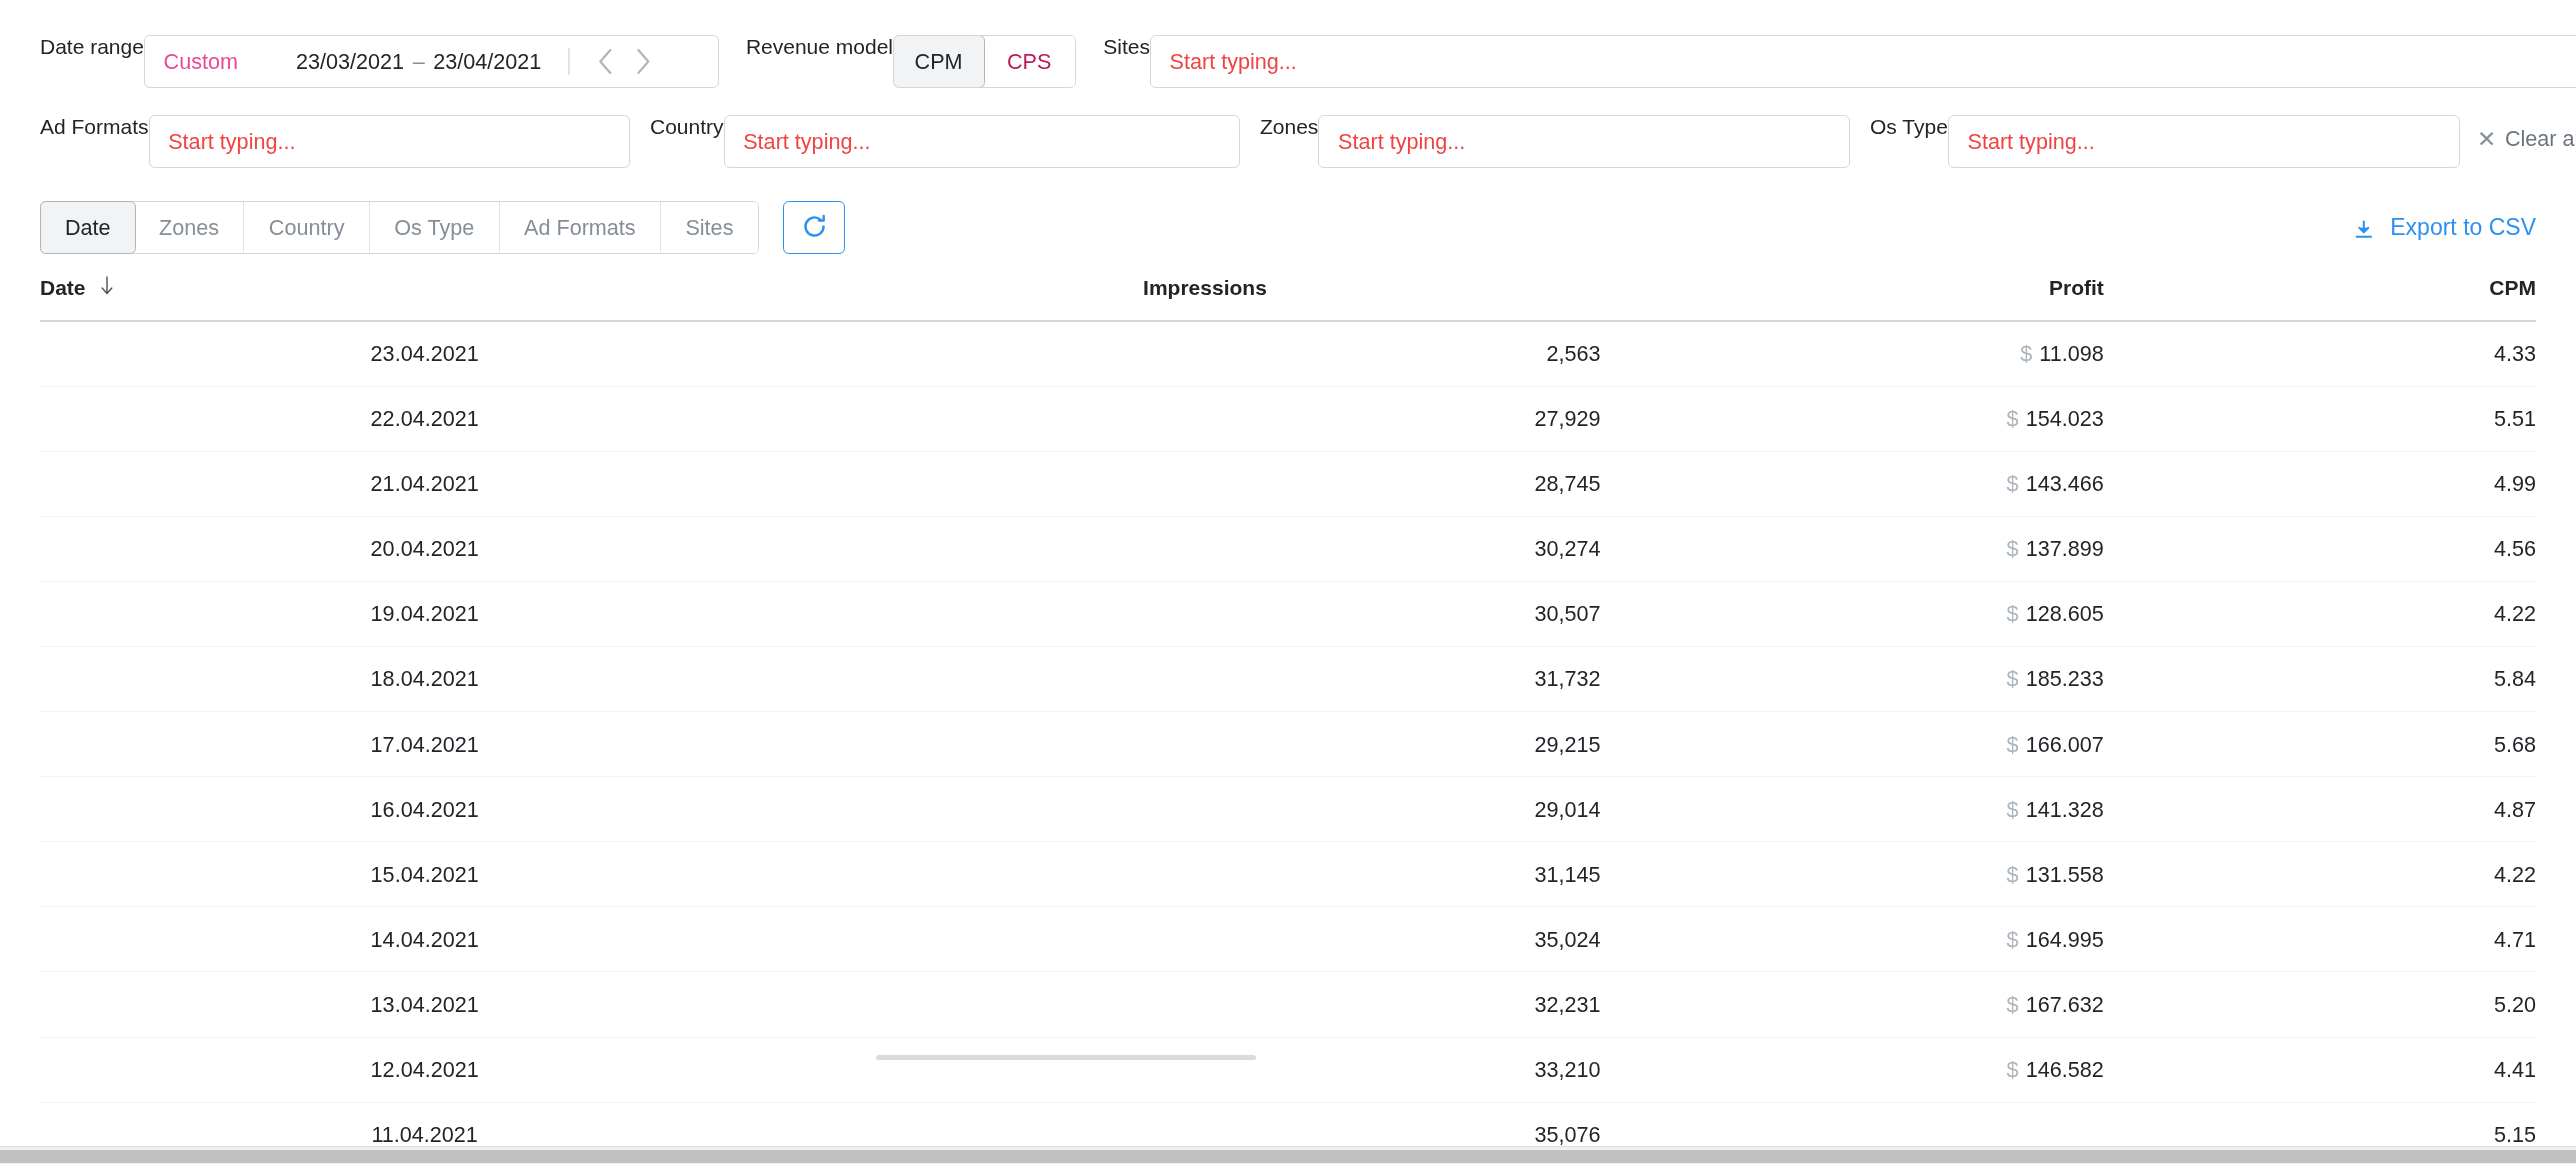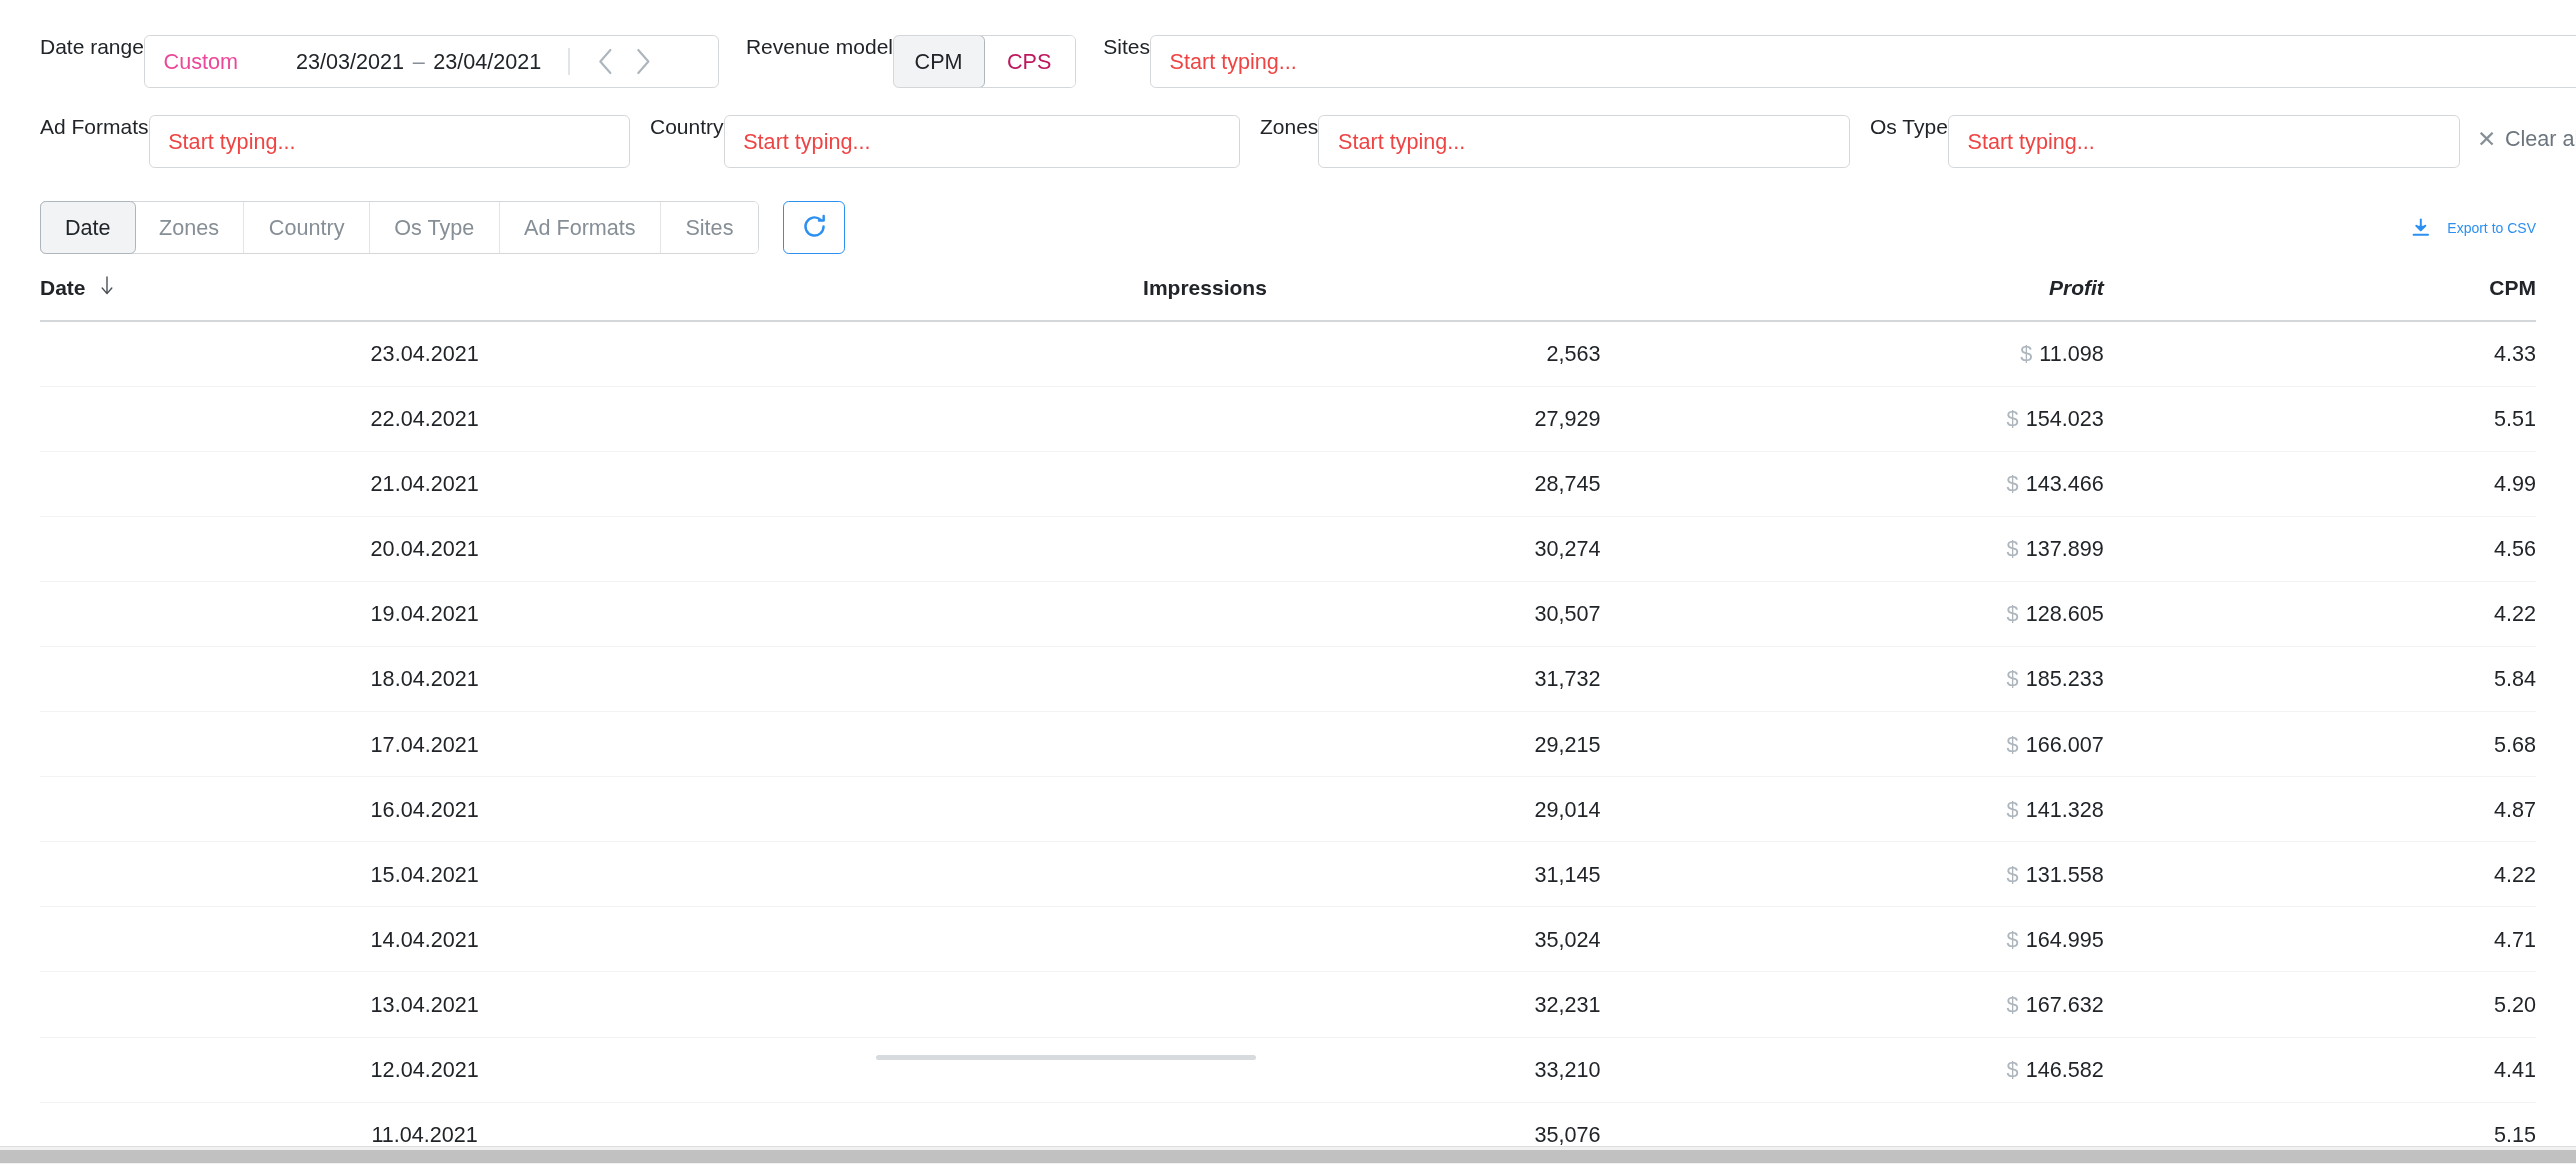--- a/index.html
+++ b/index.html
@@ -142,43 +142,43 @@
   .refresh-btn {
     margin-left: 24.4px;
     width: 62px; height: 53px;
     border: 1.4px solid #2b90ef;
     border-radius: 5.8px;
     display: flex; align-items: center; justify-content: center;
     background:#fff;
   }
   .export {
     margin-left: auto;
-    display: flex; align-items: center; gap: 16px;
-    color: #2b90ef; font-size: 14px; white-space: nowrap;
+    display: flex; align-items: flex-end; gap: 16px;
+    color: #2b90ef; font-size: 23px; white-space: nowrap;
   }
   .export svg { display:block; }
 
   
   .tablewrap {
     margin-top: 21.6px;
     padding: 0 40px;
     position: relative;
   }
   table { width: 100%; border-collapse: collapse; table-layout: fixed; }
   thead th {
     font-size: 21px;
     font-weight: bold;
     color: #212529;
     padding: 0 0 18.7px 0;
     border-bottom: 2.2px solid #d4d7d9;
     white-space: nowrap;
   }
   th.c-date  { width: 769px; text-align: left; }
   th.c-impr  { width: 791px; }
-  th.c-profit{ width: 503px;  text-align: right; font-style: italic; }
+  th.c-profit{ width: 503px;  text-align: right; }
   th.c-cpm   { width: 432px;  text-align: right; }
   .sort-arrow { display:inline-block; margin-left: 7.2px; vertical-align: -1.4px; }
   tbody td {
     font-size: 21.6px;
     color: #212529;
     padding: 19.4px 0 18.7px 0;
     border-bottom: 1.4px solid #f1f3f4;
     white-space: nowrap;
   }
   td.c-date { text-align: center; }

